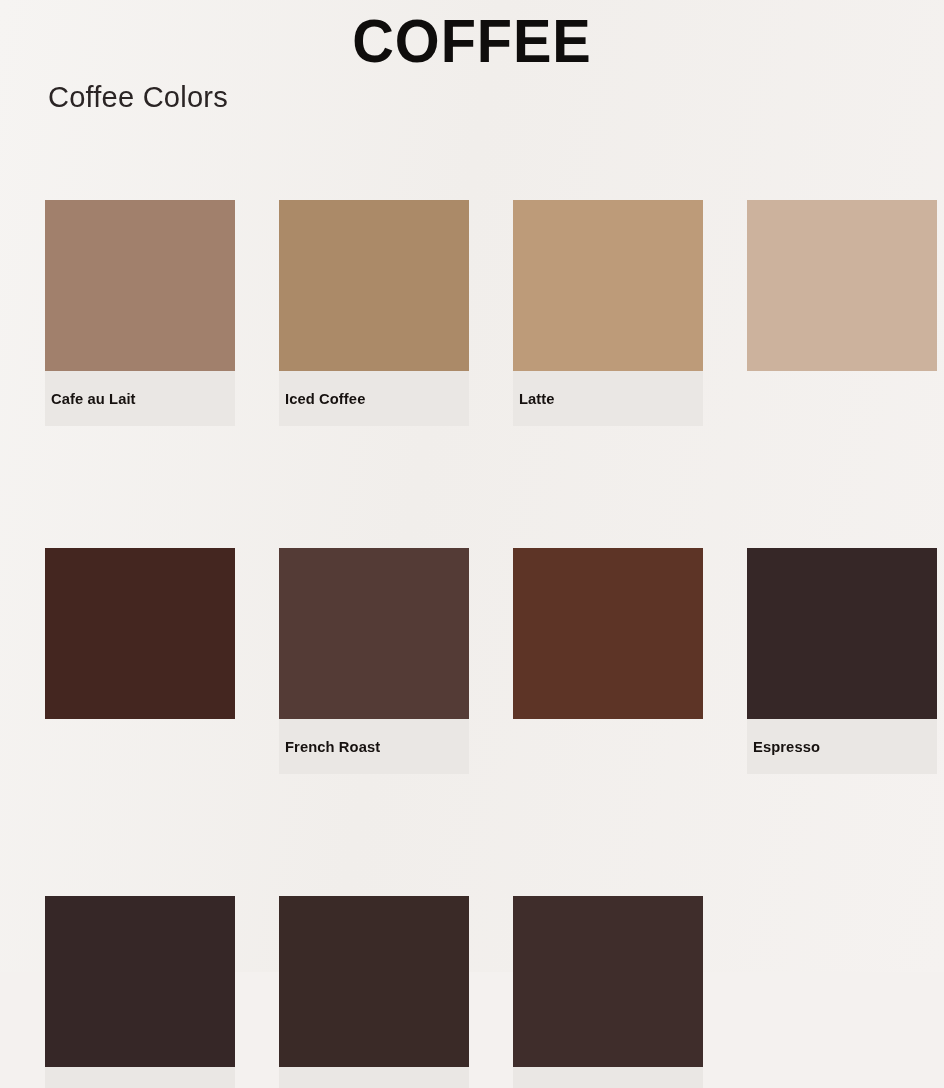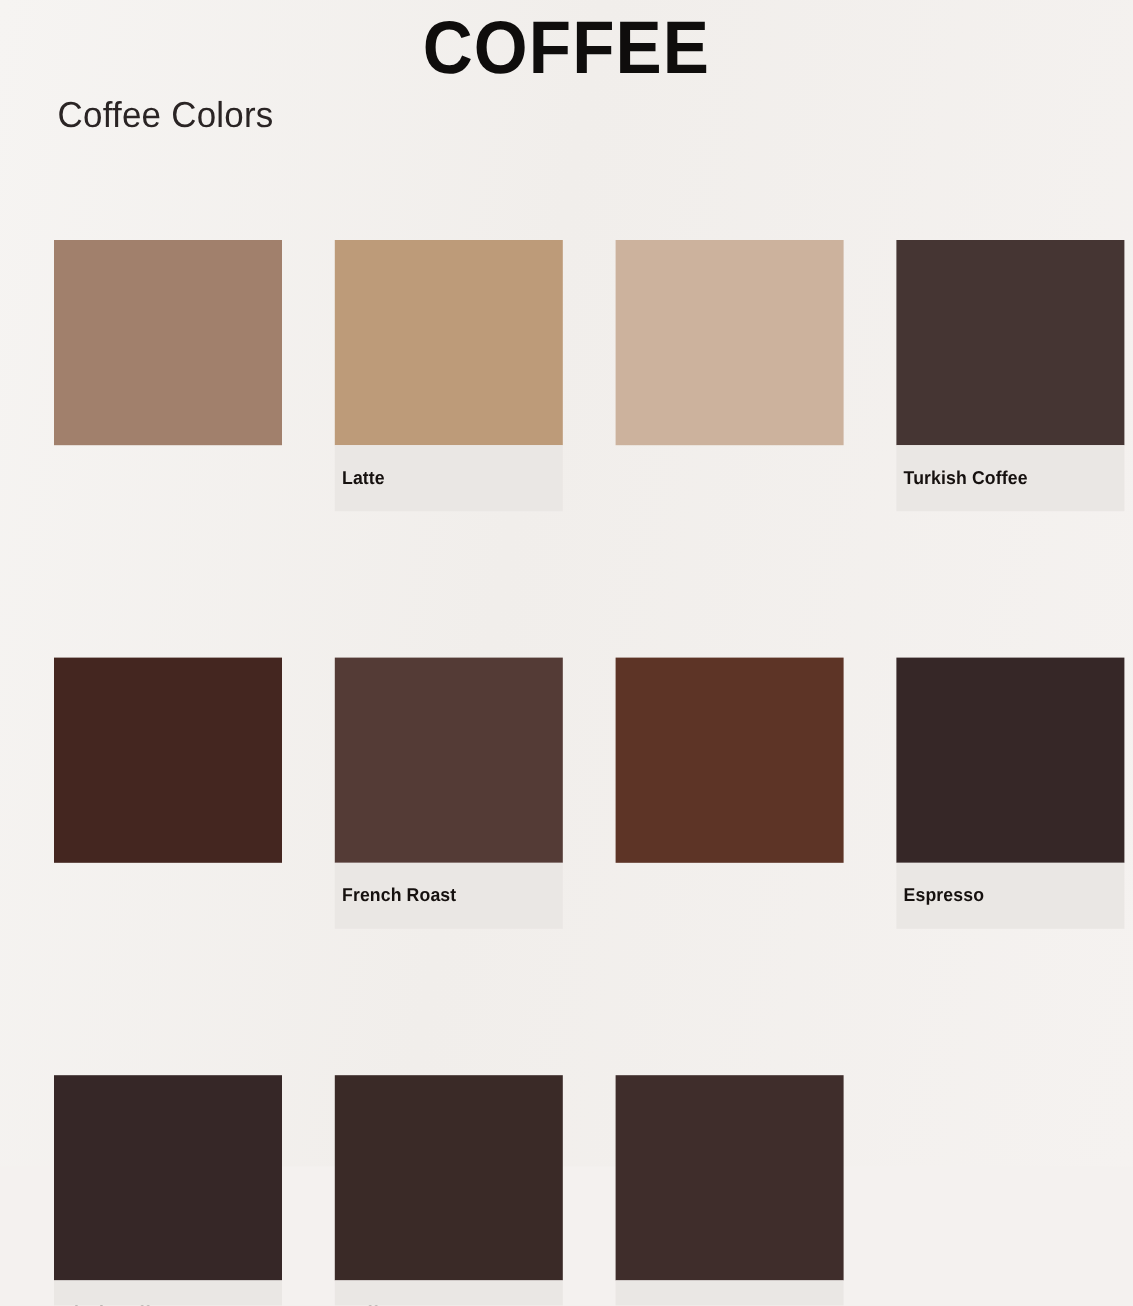--- a/index.html
+++ b/index.html
@@ -112,35 +112,38 @@
 <div class="page">
   <div class="page-bg"></div>
 
   <div class="title">COFFEE</div>
 
   <div class="subtitle">Coffee Colors</div>
 
   <div class="grid">
       <div class="swatch-card">
         <div class="swatch-color" style="background: rgb(161, 128, 108);"></div>
+        <div class="swatch-label-strip">
+          <div class="swatch-label">Cafe au Lait</div>
+        </div>
+      </div>
+      <div class="swatch-card">
+        <div class="swatch-color" style="background: rgb(171, 138, 104);"></div>
+        <div class="swatch-label-strip">
+          <div class="swatch-label">Iced Coffee</div>
+        </div>
       </div>
       <div class="swatch-card">
         <div class="swatch-color" style="background: rgb(189, 155, 121);"></div>
         <div class="swatch-label-strip">
           <div class="swatch-label">Latte</div>
         </div>
       </div>
       <div class="swatch-card">
         <div class="swatch-color" style="background: rgb(204, 178, 157);"></div>
-      </div>
-      <div class="swatch-card">
-        <div class="swatch-color" style="background: rgb(69, 53, 51);"></div>
-        <div class="swatch-label-strip">
-          <div class="swatch-label">Turkish Coffee</div>
-        </div>
       </div>
       <div class="swatch-card">
         <div class="swatch-color" style="background: rgb(68, 38, 32);"></div>
       </div>
       <div class="swatch-card">
         <div class="swatch-color" style="background: rgb(84, 59, 54);"></div>
         <div class="swatch-label-strip">
           <div class="swatch-label">French Roast</div>
         </div>
       </div>

